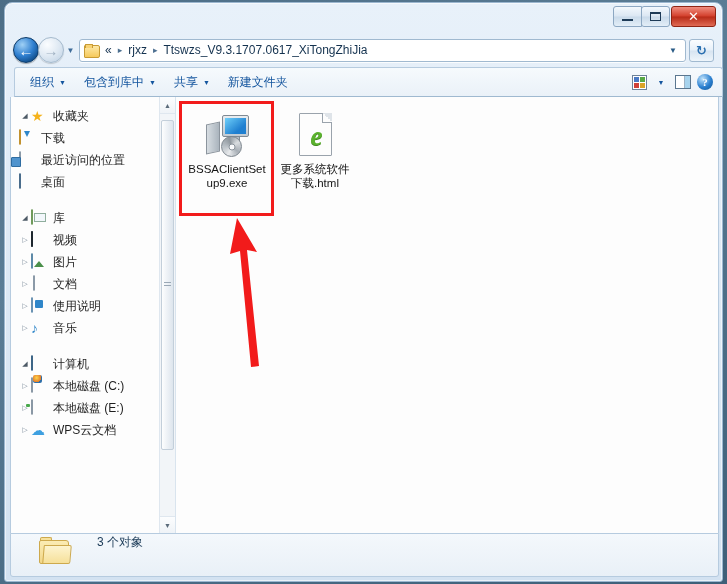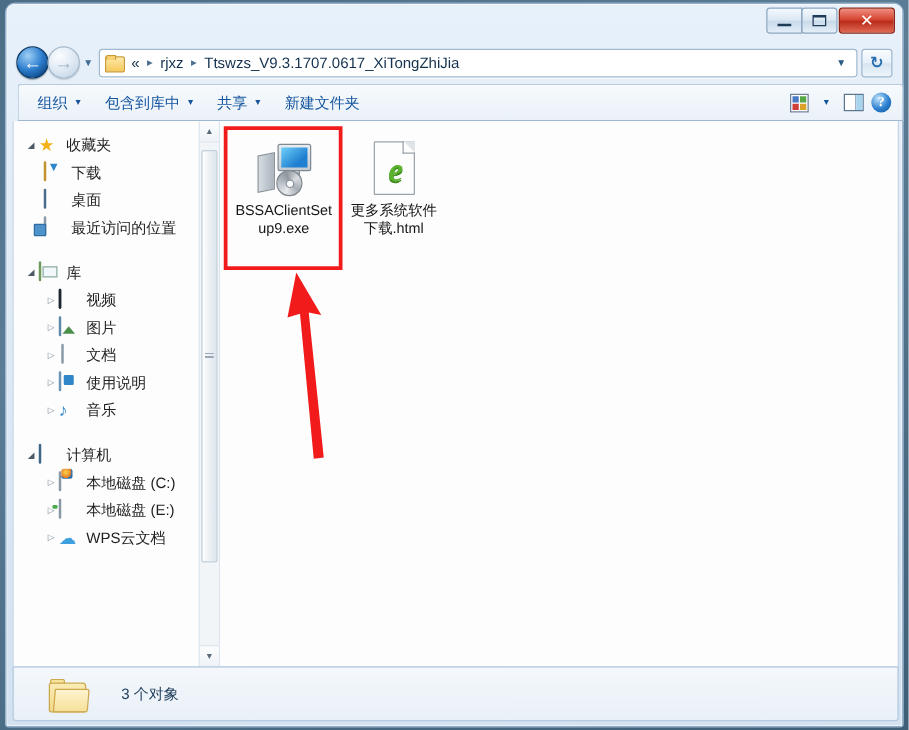--- a/index.html
+++ b/index.html
@@ -174,21 +174,21 @@
     border-right:1px solid #d9e4ee;
     overflow:hidden;
   }
   .navpane-inner { padding:8px 0 0 0; }
 
   .tree-group { margin-bottom:2px; }
   .tree-row {
     height:22px; display:flex; align-items:center; padding-left:8px;
     font-size:12px; color:#1f1f1f; white-space:nowrap;
   }
-  .tree-row.lvl1 { padding-left:24px; }
+  .tree-row.lvl1 { padding-left:8px; }
   .tree-twisty {
     width:12px; flex:0 0 auto; font-size:7px; color:#7a8a99; text-align:center;
   }
   .tree-twisty.open { color:#4d5a66; }
   .tree-ico {
     width:17px; height:16px; flex:0 0 auto; margin-right:5px; position:relative;
   }
   .tree-label { overflow:hidden; }
   .tree-row.selected {
     background: linear-gradient(180deg,#fafcfe,#edf3f9);
@@ -364,21 +364,21 @@
   .ico-txt .spiral {
     position:absolute; left:4px; top:3px; right:6px; height:5px;
     background:repeating-linear-gradient(90deg, transparent 0 2px, #8e99a4 2px 3px, transparent 3px 6px);
   }
 
   
   .statusbar {
     position:absolute; left:5px; top:530px; width:709px; height:44px;
     background:linear-gradient(180deg,#f4f8fc 0%,#e9f0f7 100%);
     border:1px solid #b6cbdf; border-radius:0 0 3px 3px;
-    display:flex; align-items:center; padding-left:28px;
+    display:flex; padding-left:28px;
   }
   .status-folder { width:34px; height:30px; position:relative; flex:0 0 auto; }
   .status-folder .back {
     position:absolute; left:0; bottom:0; width:30px; height:24px;
     background:linear-gradient(180deg,#fbecb4,#f2d789);
     border:1px solid #cda94d; border-radius:2px 3px 2px 2px;
   }
   .status-folder .tab {
     position:absolute; left:1px; top:3px; width:12px; height:5px;
     background:#f7e19c; border:1px solid #cda94d; border-bottom:none; border-radius:2px 2px 0 0;
@@ -496,26 +496,26 @@
             <div class="tree-row">
               <span class="tree-twisty open">◢</span>
               <span class="tree-ico"><span class="ic-star">★</span></span>
               <span class="tree-label">收藏夹</span>
             </div>
             <div class="tree-row lvl1">
               <span class="tree-ico"><span class="ic-dl"></span></span>
               <span class="tree-label">下载</span>
             </div>
             <div class="tree-row lvl1">
+              <span class="tree-ico"><span class="ic-recent"></span></span>
+              <span class="tree-label">最近访问的位置</span>
+            </div>
+            <div class="tree-row lvl1">
               <span class="tree-ico"><span class="ic-desk"></span></span>
               <span class="tree-label">桌面</span>
-            </div>
-            <div class="tree-row lvl1">
-              <span class="tree-ico"><span class="ic-recent"></span></span>
-              <span class="tree-label">最近访问的位置</span>
             </div>
           </div>
 
           <div class="tree-gap"></div>
 
           <div class="tree-group">
             <div class="tree-row">
               <span class="tree-twisty open">◢</span>
               <span class="tree-ico"><span class="ic-lib"></span></span>
               <span class="tree-label">库</span>

